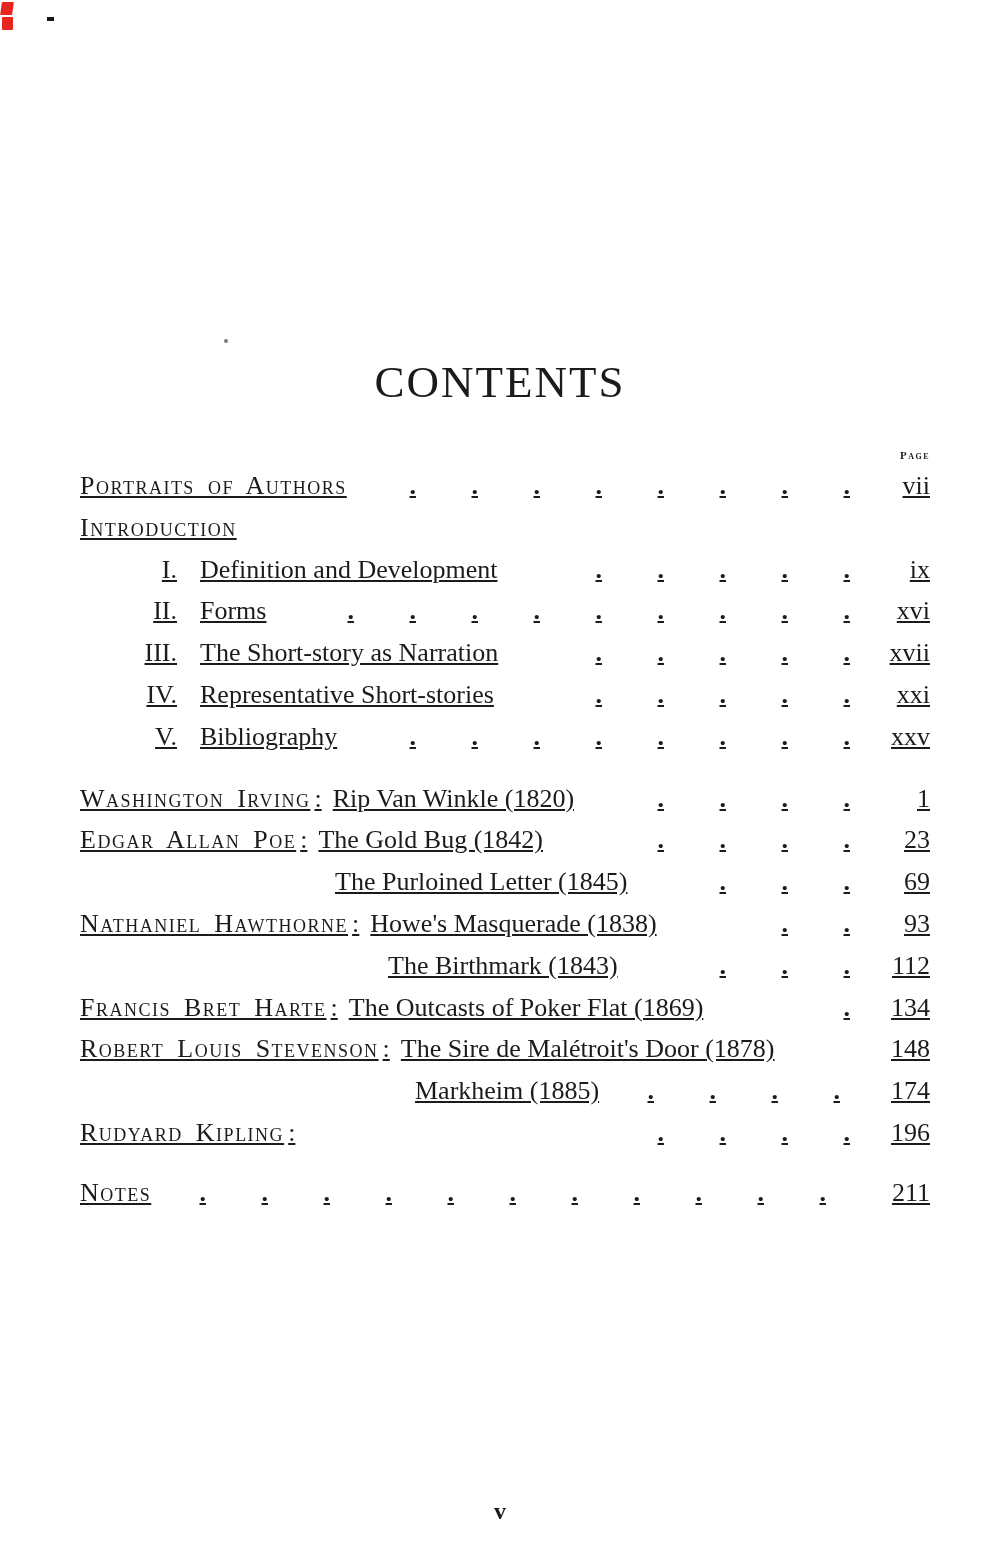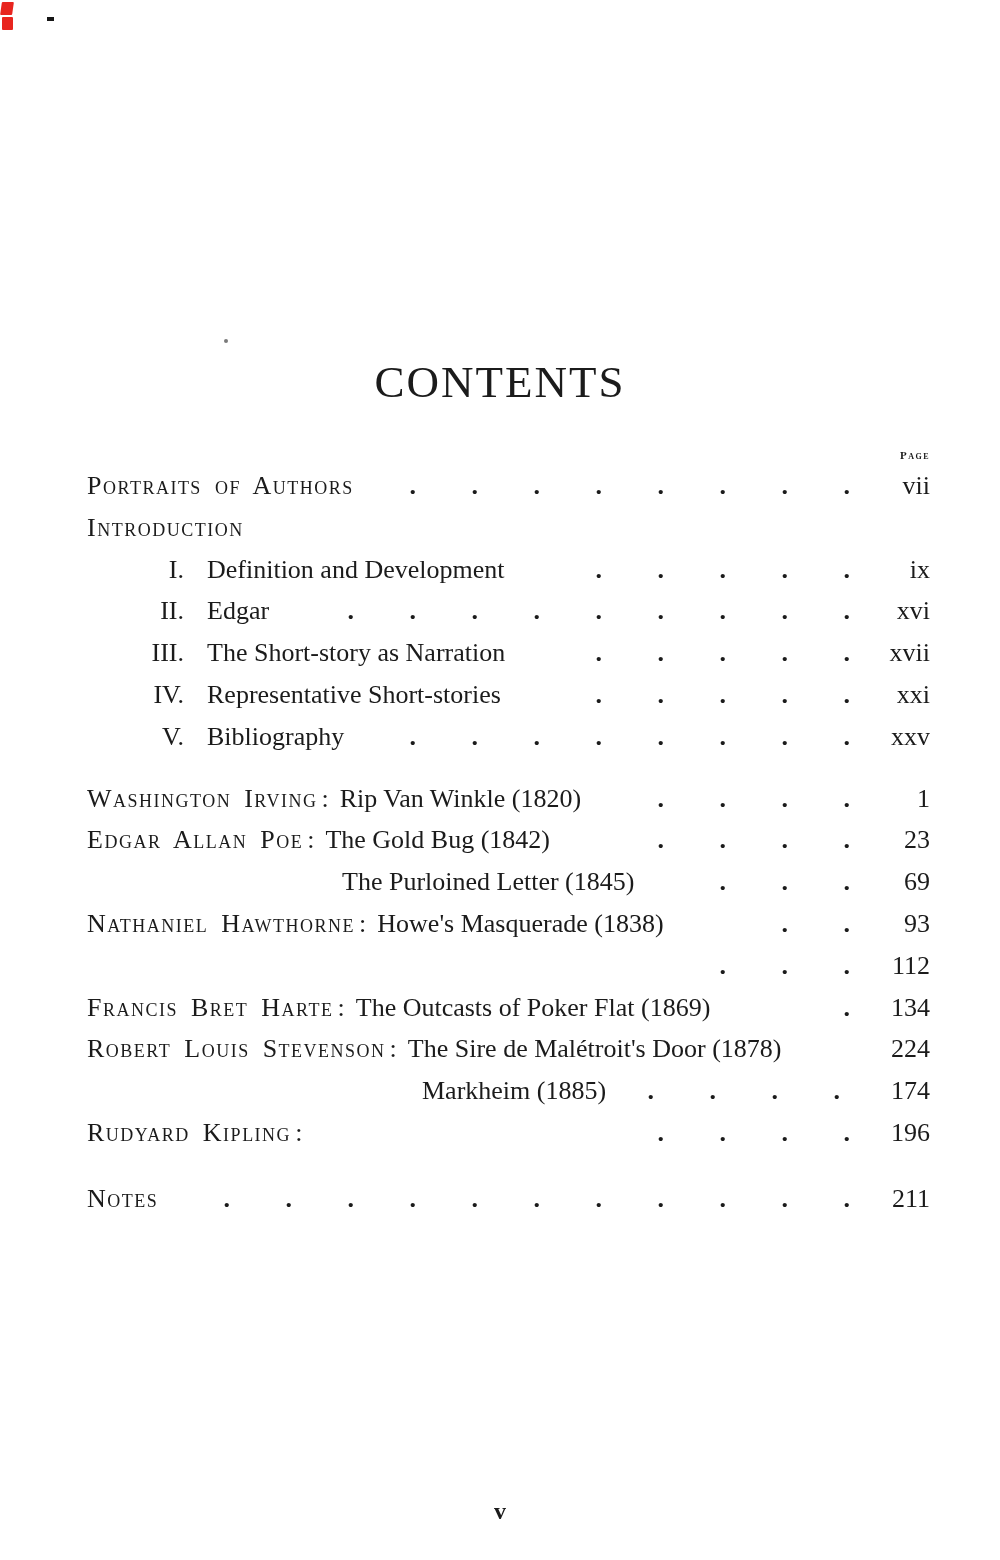--- a/index.html
+++ b/index.html
@@ -23,27 +23,27 @@
   .doc-title{
     position:absolute;top:356px;left:0;width:100%;
     text-align:center;font-size:45px;letter-spacing:2px;
     font-weight:400;
   }
   .page-col-label{
     position:absolute;top:449px;right:70px;
     font-size:11px;font-weight:700;font-variant:small-caps;letter-spacing:1.5px;
   }
   
-  .toc{position:absolute;top:465px;left:87px;right:70px;}
+  .toc{position:absolute;top:465px;left:80px;right:70px;text-decoration:underline;}
   .row{
     display:flex;align-items:baseline;height:41.8px;line-height:41.8px;
     font-size:26px;white-space:nowrap;
   }
   .gap-lg{margin-top:20px;}
-  .gap-md{margin-top:24px;}
+  .gap-md{margin-top:18px;gap:24px;}
   .sc{font-variant:small-caps;letter-spacing:1.5px;word-spacing:5px;}
   .numeral{flex:0 0 97px;text-align:right;}
   .numgap{flex:0 0 23px;}
   .colon{margin-left:4px;}
   .after-colon{margin-left:11px;}
   .leader{
     flex:1 1 auto;min-width:0;display:flex;justify-content:flex-end;
     overflow:hidden;
   }
   .dot{
@@ -95,21 +95,21 @@
           <span class="dot">.</span>
           <span class="dot">.</span>
           <span class="dot">.</span>
           <span class="dot">.</span>
         </span>
         <span class="pagenum">ix</span>
       </div>
       <div class="row">
         <span class="numeral">II.</span>
         <span class="numgap"></span>
-        <span>Edgar</span>
+        <span>Forms</span>
         <span class="leader">
           <span class="dot">.</span>
           <span class="dot">.</span>
           <span class="dot">.</span>
           <span class="dot">.</span>
           <span class="dot">.</span>
           <span class="dot">.</span>
           <span class="dot">.</span>
           <span class="dot">.</span>
           <span class="dot">.</span>
@@ -195,20 +195,21 @@
         <span class="sc">Nathaniel Hawthorne</span>
         <span class="colon">:</span>
         <span class="after-colon">Howe's Masquerade (1838)</span>
         <span class="leader">
           <span class="dot">.</span>
           <span class="dot">.</span>
         </span>
         <span class="pagenum">93</span>
       </div>
       <div class="row" style="padding-left: 308px;">
+        <span>The Birthmark (1843)</span>
         <span class="leader">
           <span class="dot">.</span>
           <span class="dot">.</span>
           <span class="dot">.</span>
         </span>
         <span class="pagenum">112</span>
       </div>
       <div class="row">
         <span class="sc">Francis Bret Harte</span>
         <span class="colon">:</span>
@@ -216,21 +217,21 @@
         <span class="leader">
           <span class="dot">.</span>
         </span>
         <span class="pagenum">134</span>
       </div>
       <div class="row">
         <span class="sc">Robert Louis Stevenson</span>
         <span class="colon">:</span>
         <span class="after-colon">The Sire de Malétroit's Door (1878)</span>
         <span class="leader"></span>
-        <span class="pagenum">224</span>
+        <span class="pagenum">148</span>
       </div>
       <div class="row" style="padding-left: 335px; gap: 10px;">
         <span>Markheim (1885)</span>
         <span class="leader">
           <span class="dot">.</span>
           <span class="dot">.</span>
           <span class="dot">.</span>
           <span class="dot">.</span>
         </span>
         <span class="pagenum">174</span>

